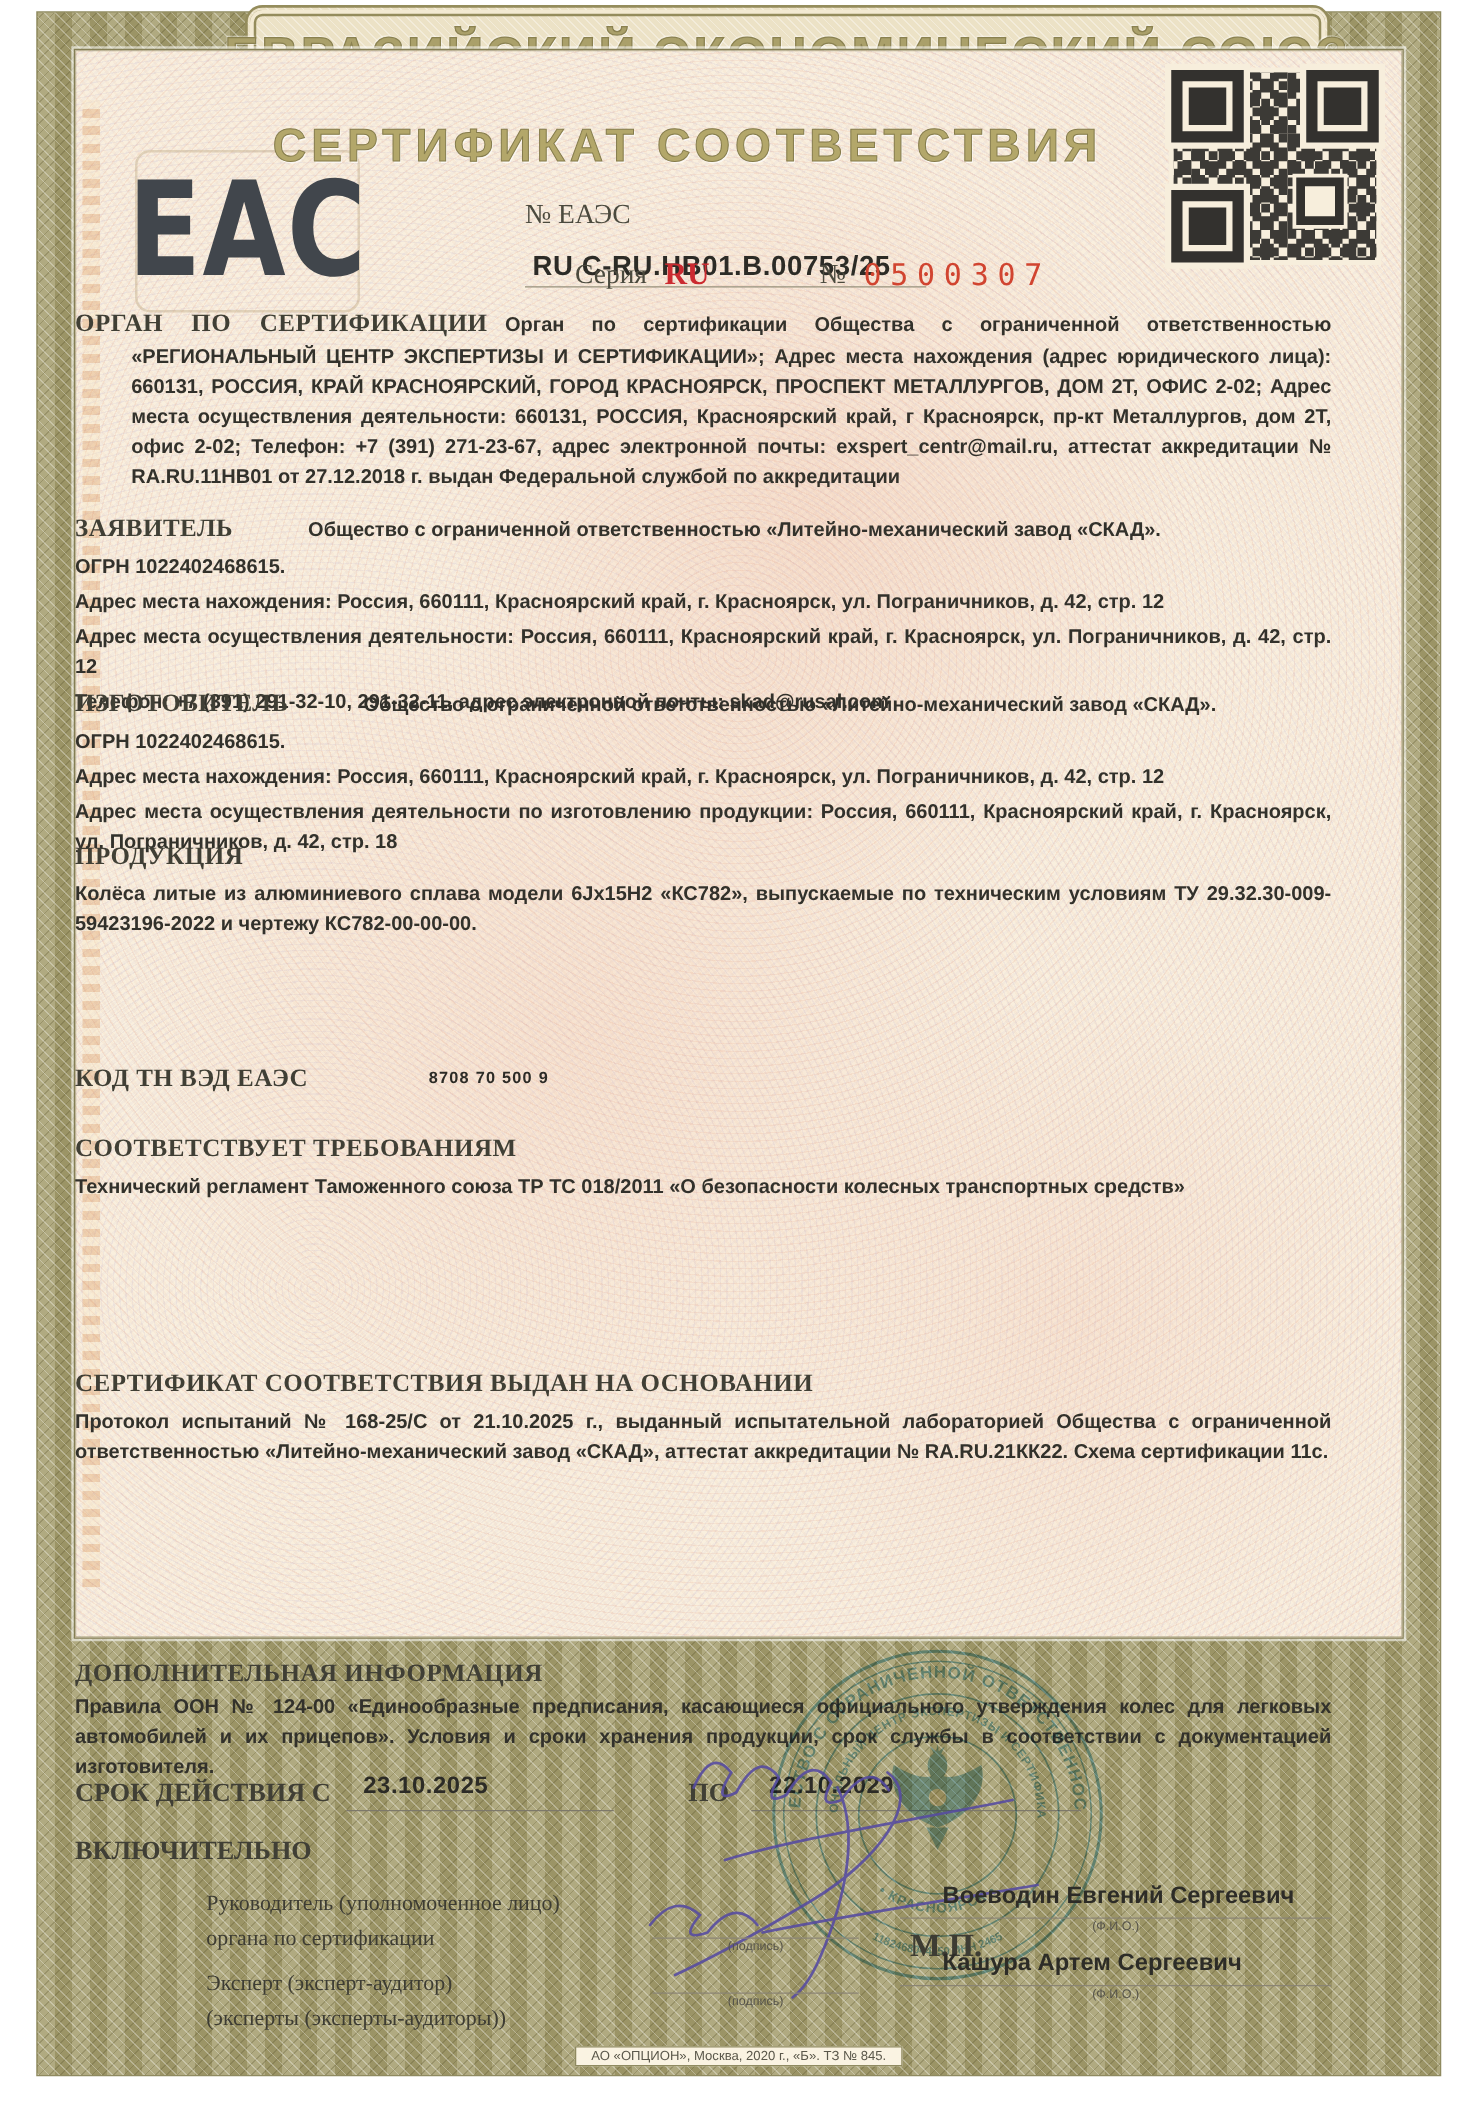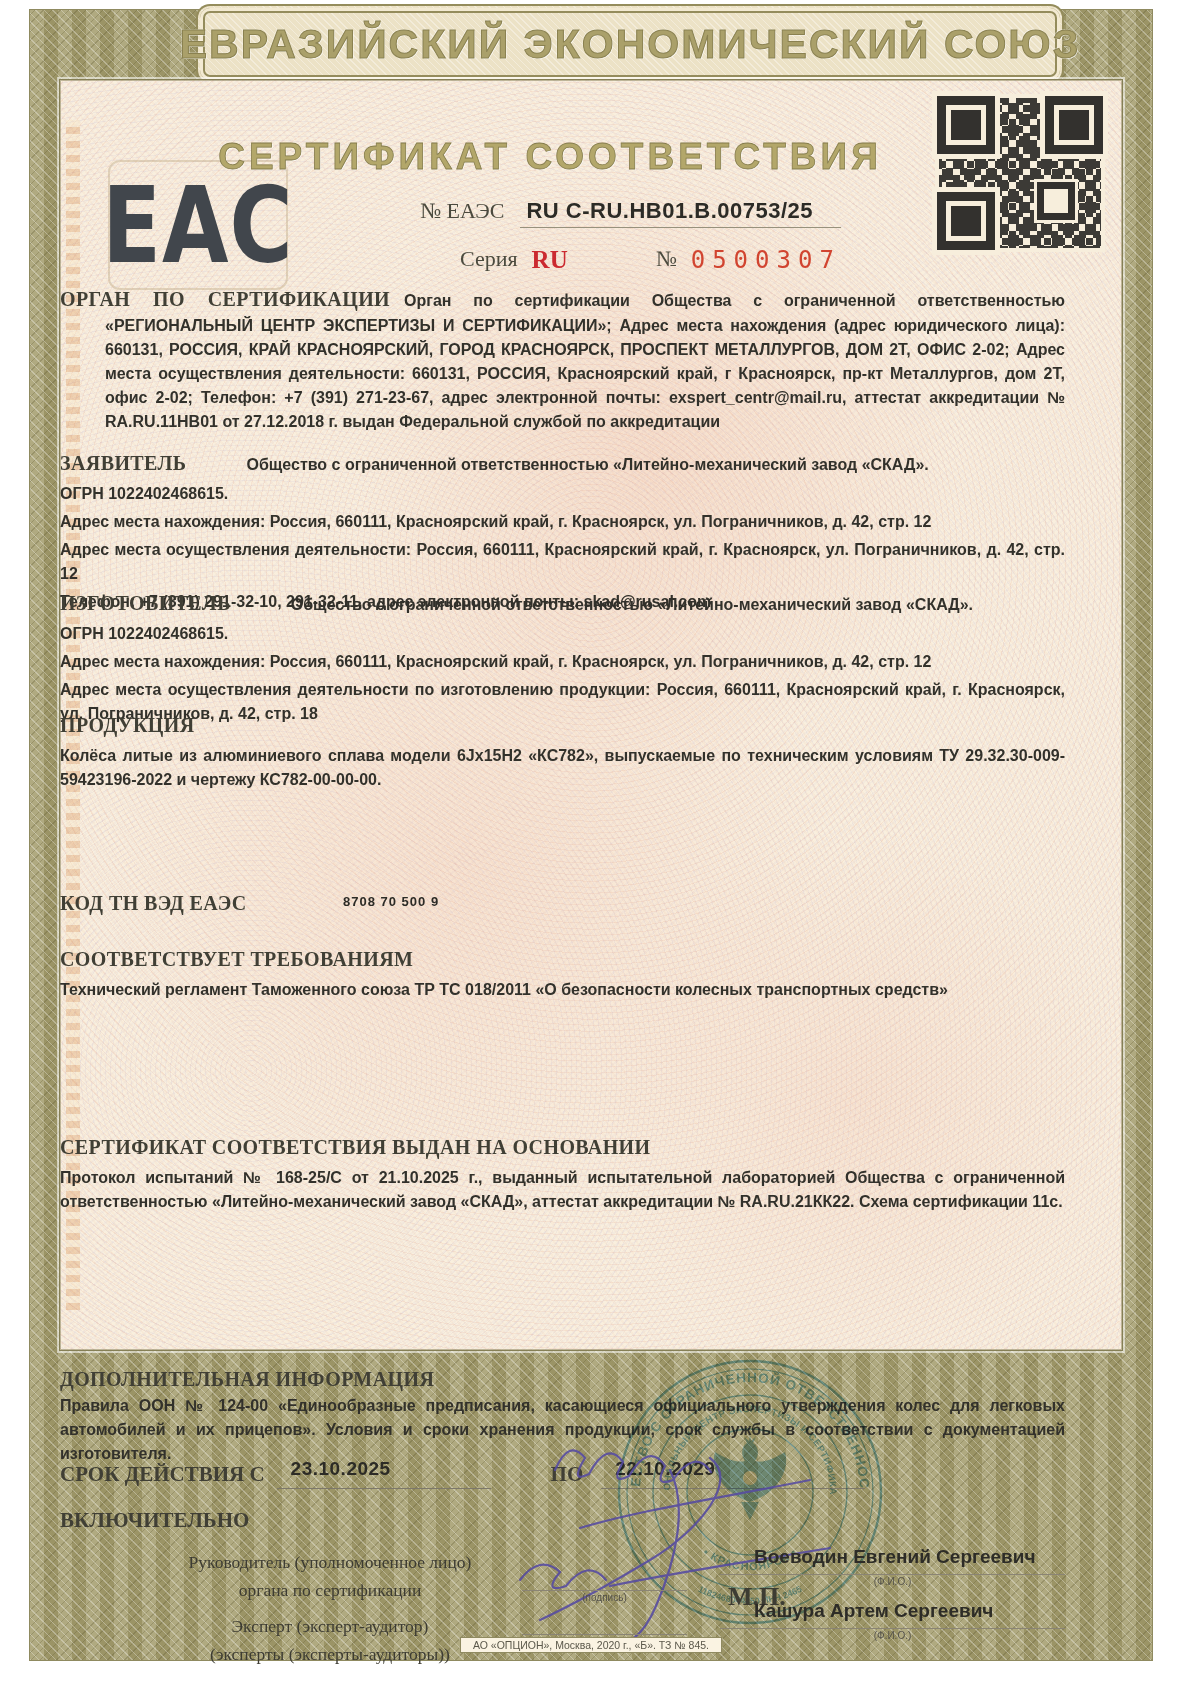--- a/index.html
+++ b/index.html
@@ -17,21 +17,21 @@
   .content{position:absolute;left:30px;top:30px;width:1062px;height:1270px;
         background:
           radial-gradient(430px 430px at 56% 30%, rgba(235,160,135,.22), transparent 70%),
           radial-gradient(520px 520px at 38% 62%, rgba(235,160,135,.16), transparent 70%),
           radial-gradient(380px 380px at 75% 80%, rgba(235,160,135,.14), transparent 70%),
           repeating-radial-gradient(circle at 50% 38%, rgba(216,120,95,.10) 0 1px, transparent 1px 6px),
           repeating-radial-gradient(circle at 18% 78%, rgba(140,125,195,.08) 0 1px, transparent 1px 5px),
           repeating-linear-gradient(52deg, rgba(225,150,110,.06) 0 2px, transparent 2px 5px),
           repeating-linear-gradient(-40deg, rgba(150,140,205,.05) 0 2px, transparent 2px 5px),
           #f9efde;
-        box-shadow:0 0 0 1px #857f55, 0 0 0 3px rgba(255,255,255,.55), inset 0 0 0 1px rgba(133,127,85,.5);margin-top:40px;}
+        box-shadow:0 0 0 1px #857f55, 0 0 0 3px rgba(255,255,255,.55), inset 0 0 0 1px rgba(133,127,85,.5);}
   .left-ribbon{position:absolute;left:6px;top:40px;bottom:40px;width:14px;opacity:.55;
         background:repeating-linear-gradient(0deg, rgba(209,120,40,.45) 0 7px, rgba(248,230,190,.5) 7px 14px);}
   
   .banner{position:absolute;left:168px;top:-4px;width:860px;height:72px;border-radius:12px;
         border:2px solid #97906000;outline:none;display:flex;align-items:center;justify-content:center;
         background:
           repeating-linear-gradient(45deg, rgba(255,255,255,.35) 0 1px, transparent 1px 5px),
           #ece2c6;
         box-shadow:0 0 0 2px #948c5c, inset 0 0 0 3px #f3ead2, inset 0 0 0 5px #948c5c;}
   .banner span{font-weight:bold;font-size:41px;letter-spacing:2px;white-space:nowrap;
@@ -48,21 +48,21 @@
   .qr{position:absolute;left:875px;top:14px;width:170px;height:158px;background:#f7eedc;}
   .qr .cells{position:absolute;inset:4px;opacity:.95;background:
         repeating-conic-gradient(#33312e 0 25%, transparent 0 50%) 0 0/14px 14px,
         repeating-conic-gradient(transparent 0 25%, #33312e 0 50%) 3px 5px/22px 22px;}
   .qr .f{position:absolute;width:40px;height:40px;border:9px solid #33312e;background:#f7eedc;
         box-shadow:0 0 0 5px #f7eedc;}
   .qr .f::after{content:"";position:absolute;inset:5px;background:#33312e;}
   .qr .f.tl{left:2px;top:2px}.qr .f.tr{right:2px;top:2px}.qr .f.bl{left:2px;bottom:2px}
   .qr .align{position:absolute;right:30px;bottom:32px;width:24px;height:24px;border:7px solid #33312e;
         background:#f7eedc;box-shadow:0 0 0 3px #f7eedc;}
-  .num-row{position:absolute;top:118px;left:360px;display:flex;align-items:baseline;gap:16px;}
+  .num-row{position:absolute;top:118px;left:360px;display:flex;align-items:baseline;gap:16px;flex-direction:column;}
   .serif-label{font-family:"Liberation Serif",serif;font-size:22px;color:#4b4a3e;}
   .num-value{font-size:22px;font-weight:bold;color:#2c2b26;letter-spacing:.5px;
         border-bottom:1px solid #97917c;padding:0 28px 3px 6px;}
   .series-row{position:absolute;top:166px;left:400px;display:flex;align-items:flex-start;}
   .series-ru{font-family:"Liberation Serif",serif;font-weight:bold;font-size:25px;color:#cb2a30;margin-left:14px;}
   .blank-no-label{margin-left:88px;}
   .blank-number{font-family:"DejaVu Sans Mono",monospace;font-size:24px;letter-spacing:7px;
         color:#d14430;margin-left:14px;}
   
   .sec{position:absolute;left:0;width:1005px;color:#32312b;}
@@ -78,21 +78,21 @@
   .validity .vlabel{font-family:"Liberation Serif",serif;font-weight:bold;font-size:21px;color:#403f35;padding-bottom:2px;}
   .date-line{display:inline-block;border-bottom:1.5px solid #7d786a;padding:0 0 8px 14px;}
   .date-line b{font-size:19px;color:#2c2b26;letter-spacing:.5px;}
   .dl1{width:200px;margin-left:12px;}
   .dl2{width:250px;margin-left:18px;}
   .po{margin-left:60px;}
   .inclusive{position:absolute;left:0;top:1428px;font-family:"Liberation Serif",serif;
         font-weight:bold;font-size:21px;color:#403f35;}
   
   .role{position:absolute;left:105px;width:330px;font-family:"Liberation Serif",serif;
-        font-size:17.5px;color:#3d3c33;line-height:1.6;text-align:center;}
+        font-size:17.5px;color:#3d3c33;line-height:1.6;}
   .sig-field{position:absolute;width:165px;text-align:center;}
   .sig-field .line{display:block;border-bottom:1px solid #8a8474;height:30px;}
   .caption{font-size:10px;font-weight:normal;color:#55534a;text-align:center;display:block;padding-top:1px;}
   .fio-field{position:absolute;left:660px;width:345px;}
   .fio-field .name{display:block;font-size:19px;font-weight:bold;color:#2d2c27;padding:0 0 6px 34px;
         border-bottom:1px solid #8a8474;white-space:nowrap;}
   .mp{position:absolute;left:668px;top:1502px;font-family:Liberation Serif, serif;
         font-size:26px;font-weight:bold;color:#3d3c33;}
   .stamp{position:absolute;left:540px;top:1262px;opacity:.82;mix-blend-mode:multiply;}
   .signature{position:absolute;left:400px;top:1330px;}

